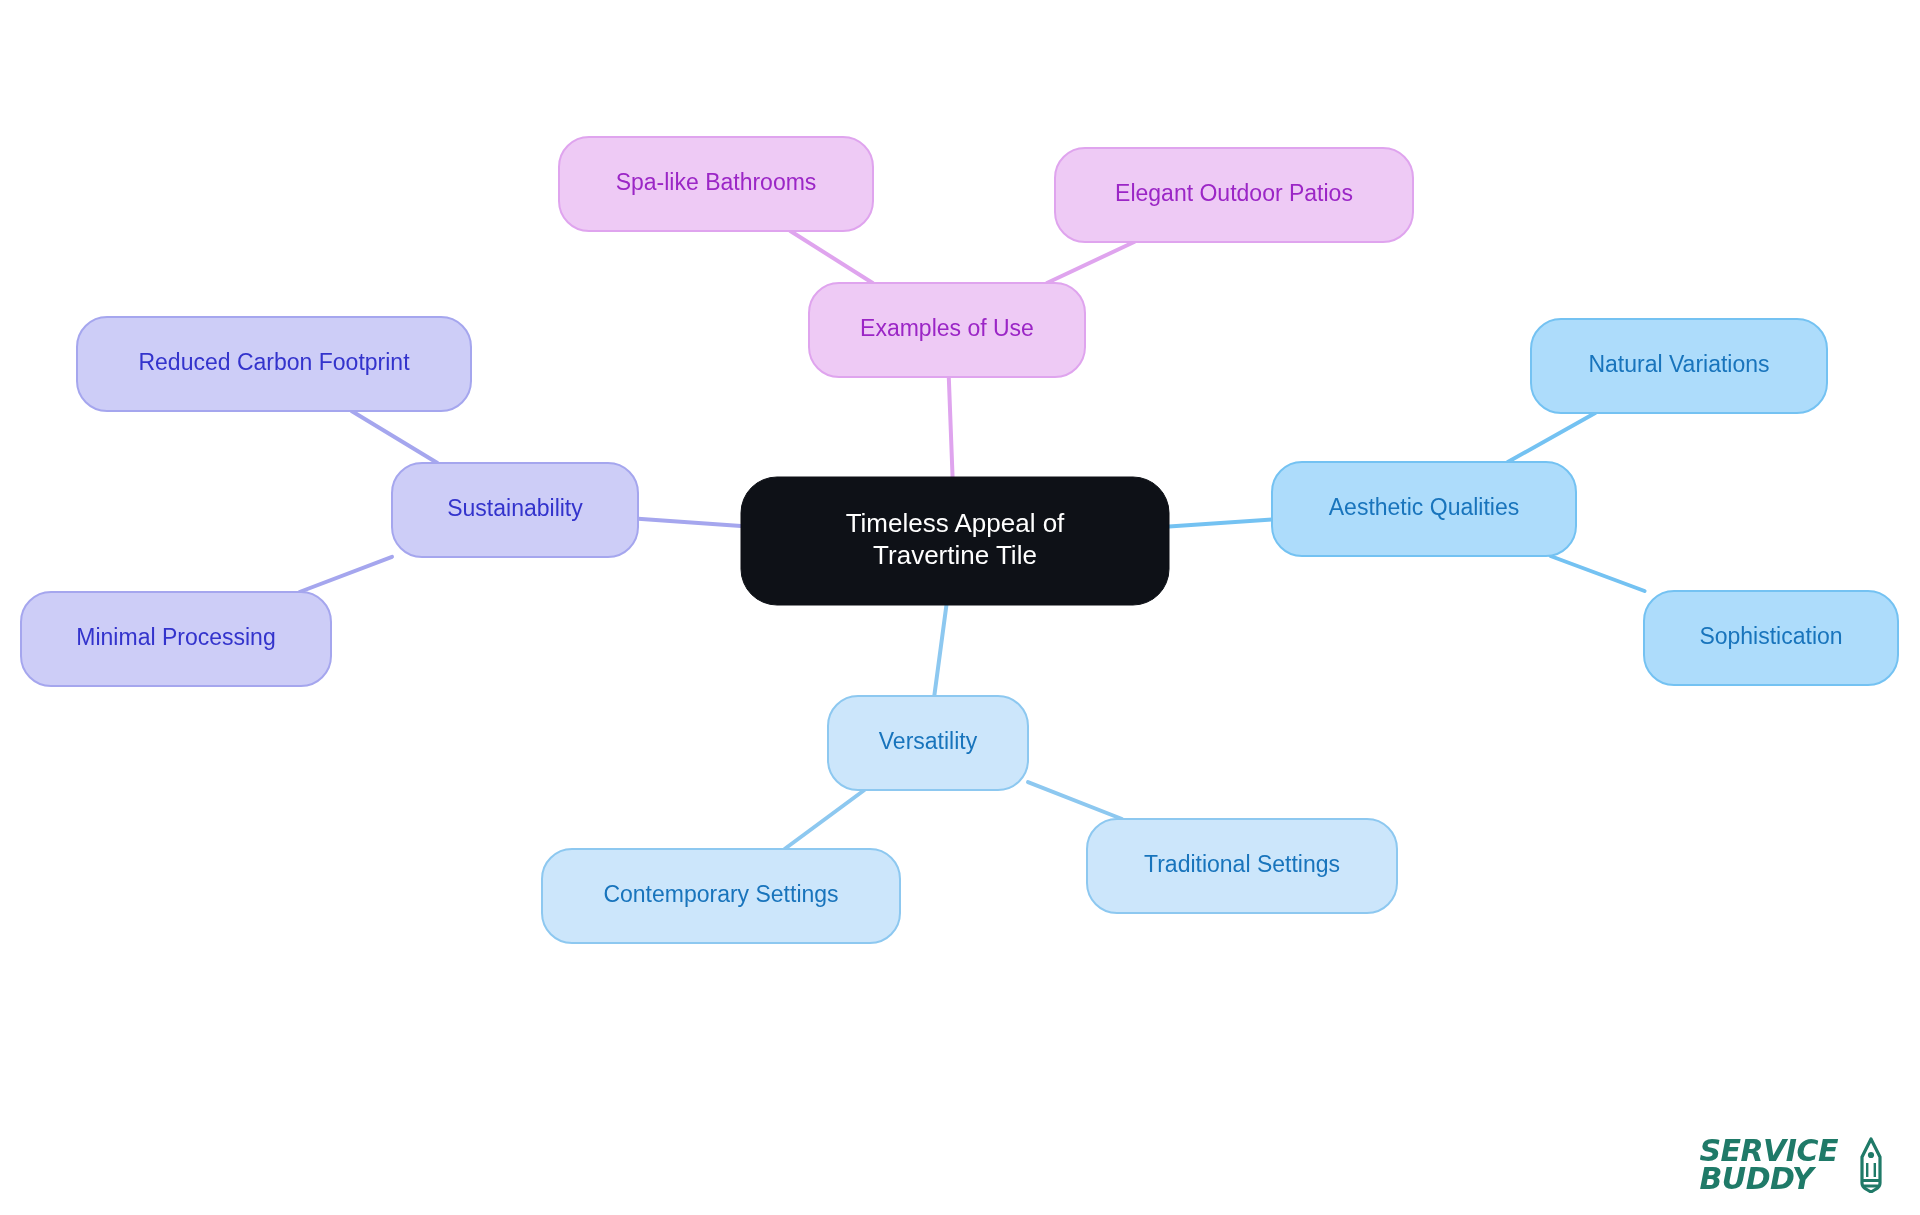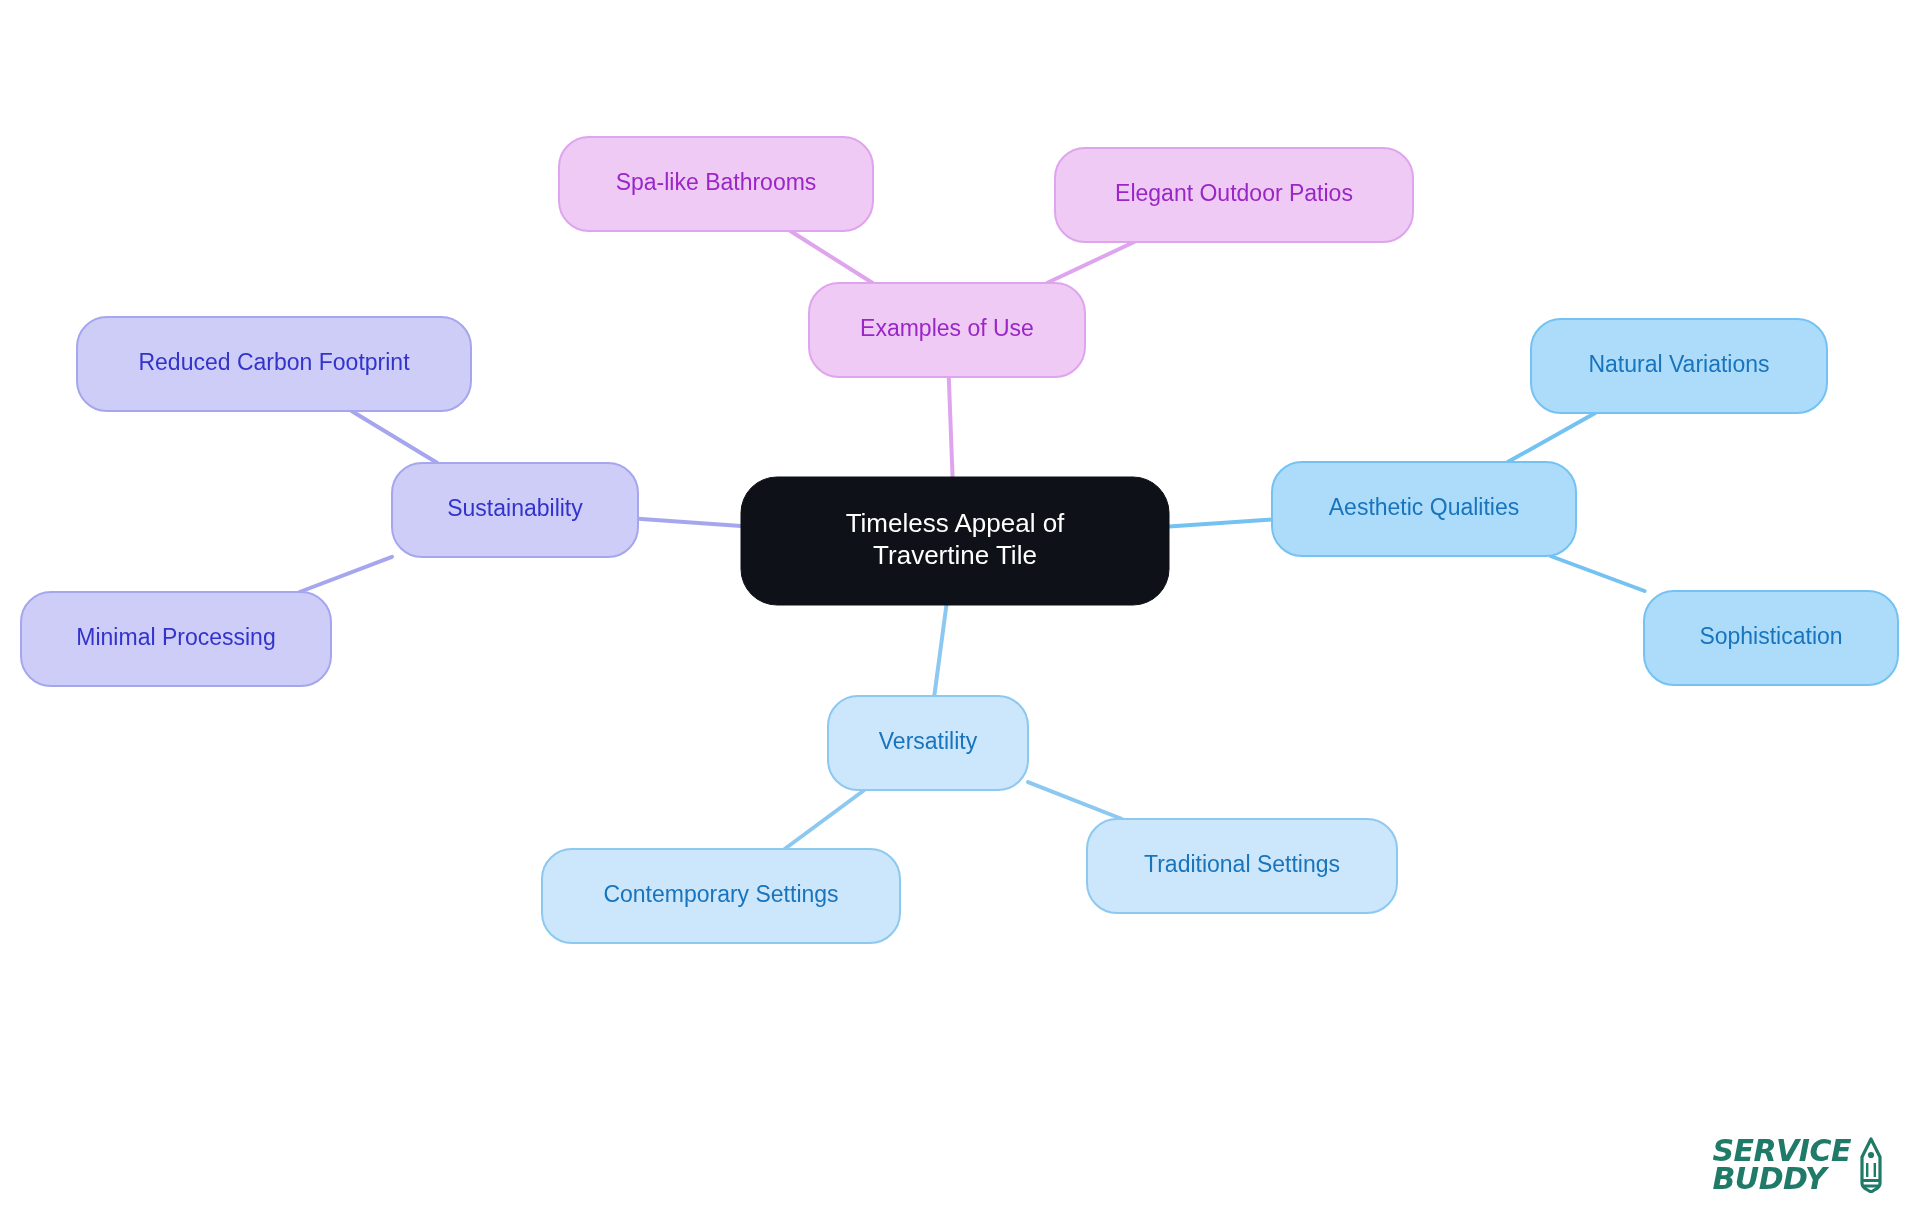--- a/index.html
+++ b/index.html
@@ -39,21 +39,21 @@
     fill: none;
     stroke-linecap: round;
   }
   
   #brand-logo {
     position: absolute;
     right: 36px;
     bottom: 22px;
     display: flex;
     align-items: center;
-    gap: 7px;
+    gap: 20px;
     margin-top: 20px;
   }
   #brand-logo .brand-words {
     display: flex;
     flex-direction: column;
     line-height: 0.92;
   }
   #brand-logo .brand-words span {
     font-family: "DejaVu Sans", sans-serif;
     font-weight: bold;

